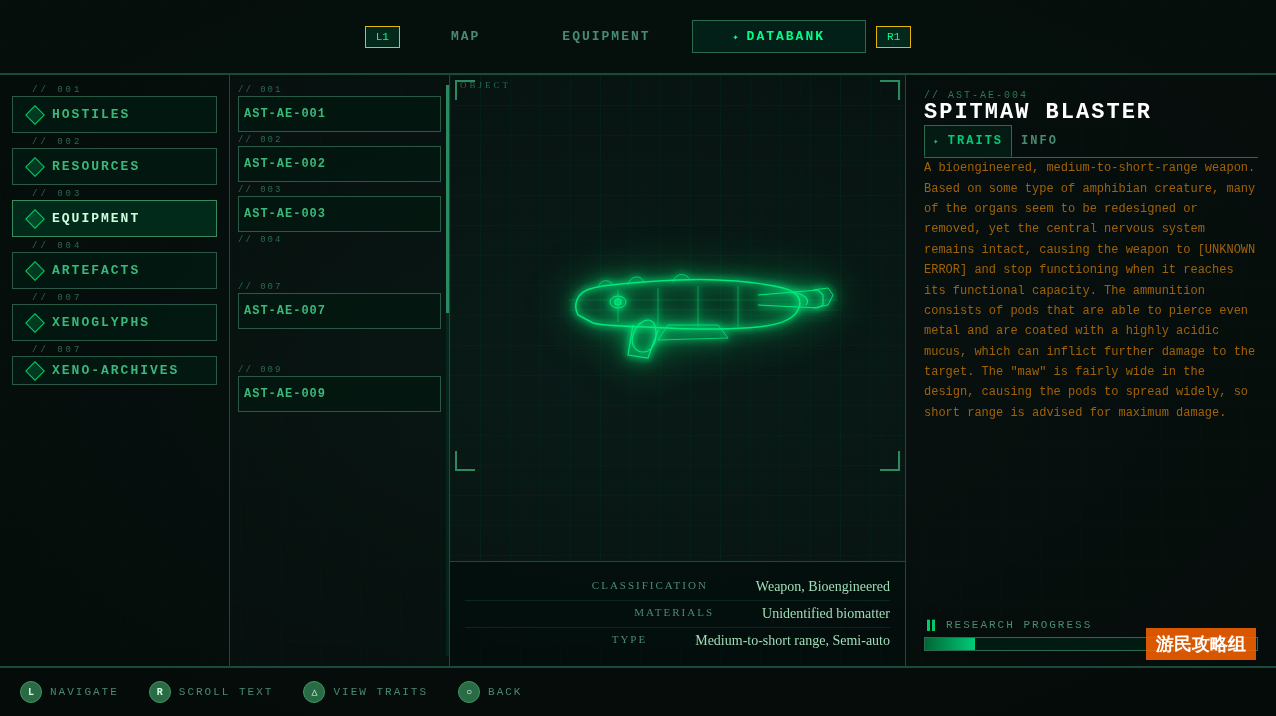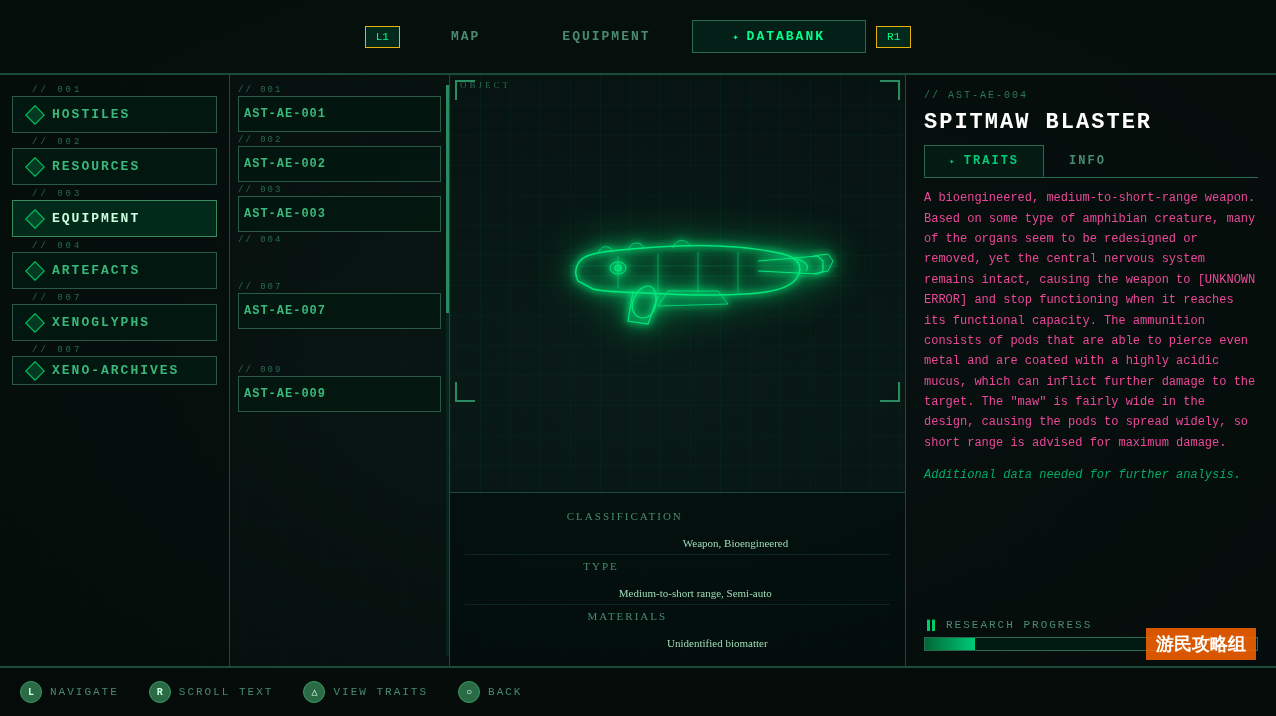--- a/index.html
+++ b/index.html
@@ -235,46 +235,45 @@
     .corner-bracket.bl { bottom: 90px; left: 5px; border-width: 0 0 2px 2px; }
     .corner-bracket.br { bottom: 90px; right: 5px; border-width: 0 2px 2px 0; }
 
     .classification-area {
       padding: 12px 15px;
       border-top: 1px solid #1a4a3a;
       background: rgba(0,10,8,0.5);
     }
     .class-row {
       display: flex;
-      justify-content: center;
+      justify-content: flex-end;
       padding: 5px 0;
       border-bottom: 1px solid rgba(26,74,58,0.4);
+      gap: 48px;
     }
     .class-row:last-child { border-bottom: none; }
     .class-label {
       font-size: 11px;
       color: #4a8a70;
       letter-spacing: 2px;
       text-transform: uppercase;
     }
     .class-value {
-      font-size: 11px;
+      font-size: 14px;
       color: #a0ddb8;
       text-align: right;
-      margin-top: 27px;
     }
 
     
     .detail-panel {
       width: 370px;
       padding: 15px 18px;
       background: rgba(5,12,10,0.7);
       display: flex;
       flex-direction: column;
-      gap: 10px;
       overflow-y: auto;
     }
     .detail-id {
       font-size: 10px;
       color: #2a7a55;
       letter-spacing: 2px;
     }
     .detail-title {
       font-size: 22px;
       font-weight: bold;
@@ -282,21 +281,21 @@
       letter-spacing: 2px;
       text-transform: uppercase;
       line-height: 1.1;
     }
     .detail-tabs {
       display: flex;
       gap: 0;
       border-bottom: 1px solid #2a6a50;
     }
     .detail-tab {
-      padding: 8px 24px;
+      padding: 8px 8px;
       font-size: 12px;
       font-weight: bold;
       letter-spacing: 2px;
       cursor: pointer;
       border: 1px solid transparent;
     }
     .detail-tab.active {
       color: #00cc77;
       border-color: #2a6a50;
       border-bottom-color: transparent;
@@ -304,21 +303,21 @@
     }
     .detail-tab.active::before {
       content: '✦ ';
       font-size: 9px;
     }
     .detail-tab:not(.active) {
       color: #4a8a70;
     }
     .detail-desc {
       font-size: 12px;
-      color: #ec4899;
+      color: #a16207;
       line-height: 1.7;
     }
     .detail-additional {
       font-size: 12px;
       color: #00aa66;
       font-style: italic;
       margin-top: 5px;
     }
     .research-section {
       margin-top: auto;
@@ -553,42 +552,41 @@
         </svg>
       </div>
     </div>
 
     <div class="classification-area">
       <div class="class-row">
         <span class="class-label">CLASSIFICATION</span>
         <span class="class-value">Weapon, Bioengineered</span>
       </div>
       <div class="class-row">
+        <span class="class-label">MATERIALS</span>
+        <span class="class-value">Unidentified biomatter</span>
+      </div>
+      <div class="class-row">
         <span class="class-label">TYPE</span>
         <span class="class-value">Medium-to-short range, Semi-auto</span>
       </div>
-      <div class="class-row">
-        <span class="class-label">MATERIALS</span>
-        <span class="class-value">Unidentified biomatter</span>
-      </div>
     </div>
   </div>
 
   <div class="detail-panel">
     <div class="detail-id">// AST-AE-004</div>
     <div class="detail-title">SPITMAW BLASTER</div>
 
     <div class="detail-tabs">
       <div class="detail-tab active">TRAITS</div>
       <div class="detail-tab">INFO</div>
     </div>
 
     <div class="detail-desc">A bioengineered, medium-to-short-range weapon. Based on some type of amphibian creature, many of the organs seem to be redesigned or removed, yet the central nervous system remains intact, causing the weapon to [UNKNOWN ERROR] and stop functioning when it reaches its functional capacity. The ammunition consists of pods that are able to pierce even metal and are coated with a highly acidic mucus, which can inflict further damage to the target. The "maw" is fairly wide in the design, causing the pods to spread widely, so short range is advised for maximum damage.</div>
 
-    <div class="detail-additional">Additional data needed for further analysis.</div>
 
     <div class="research-section">
       <div class="research-label">RESEARCH PROGRESS</div>
       <div class="research-bar-bg">
         <div class="research-bar-fill"></div>
       </div>
     </div>
   </div>
 
 </div>

